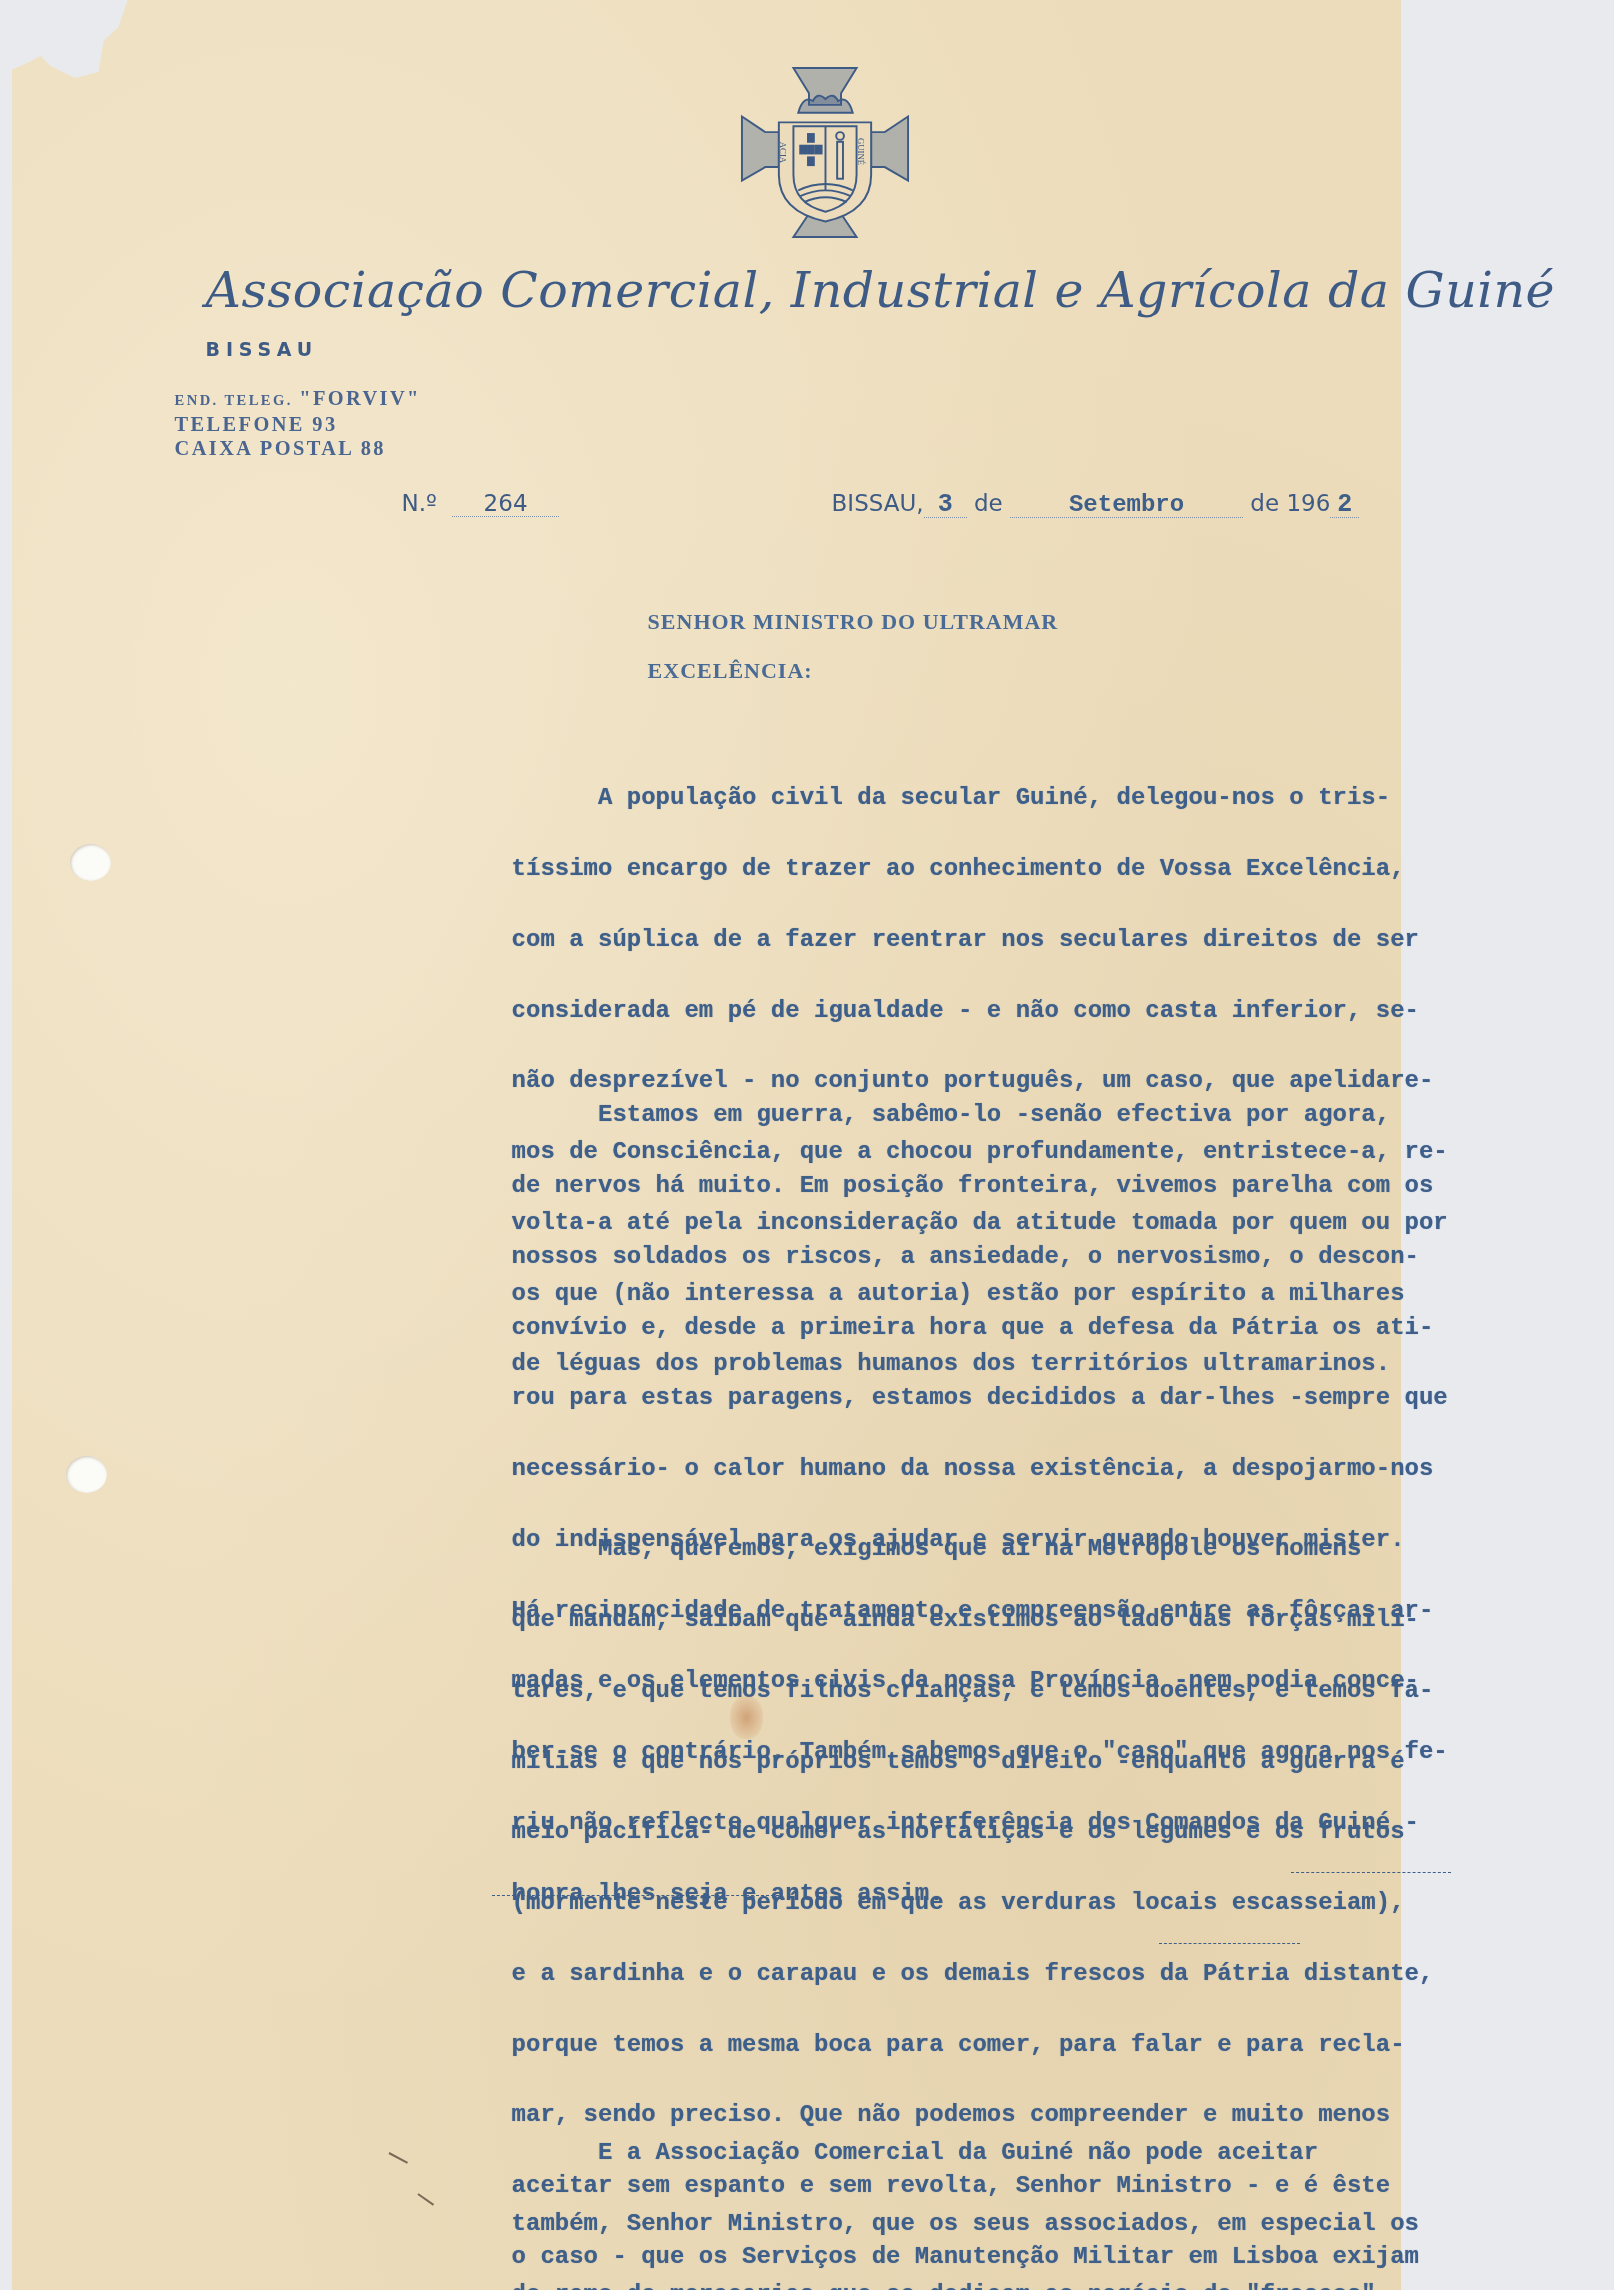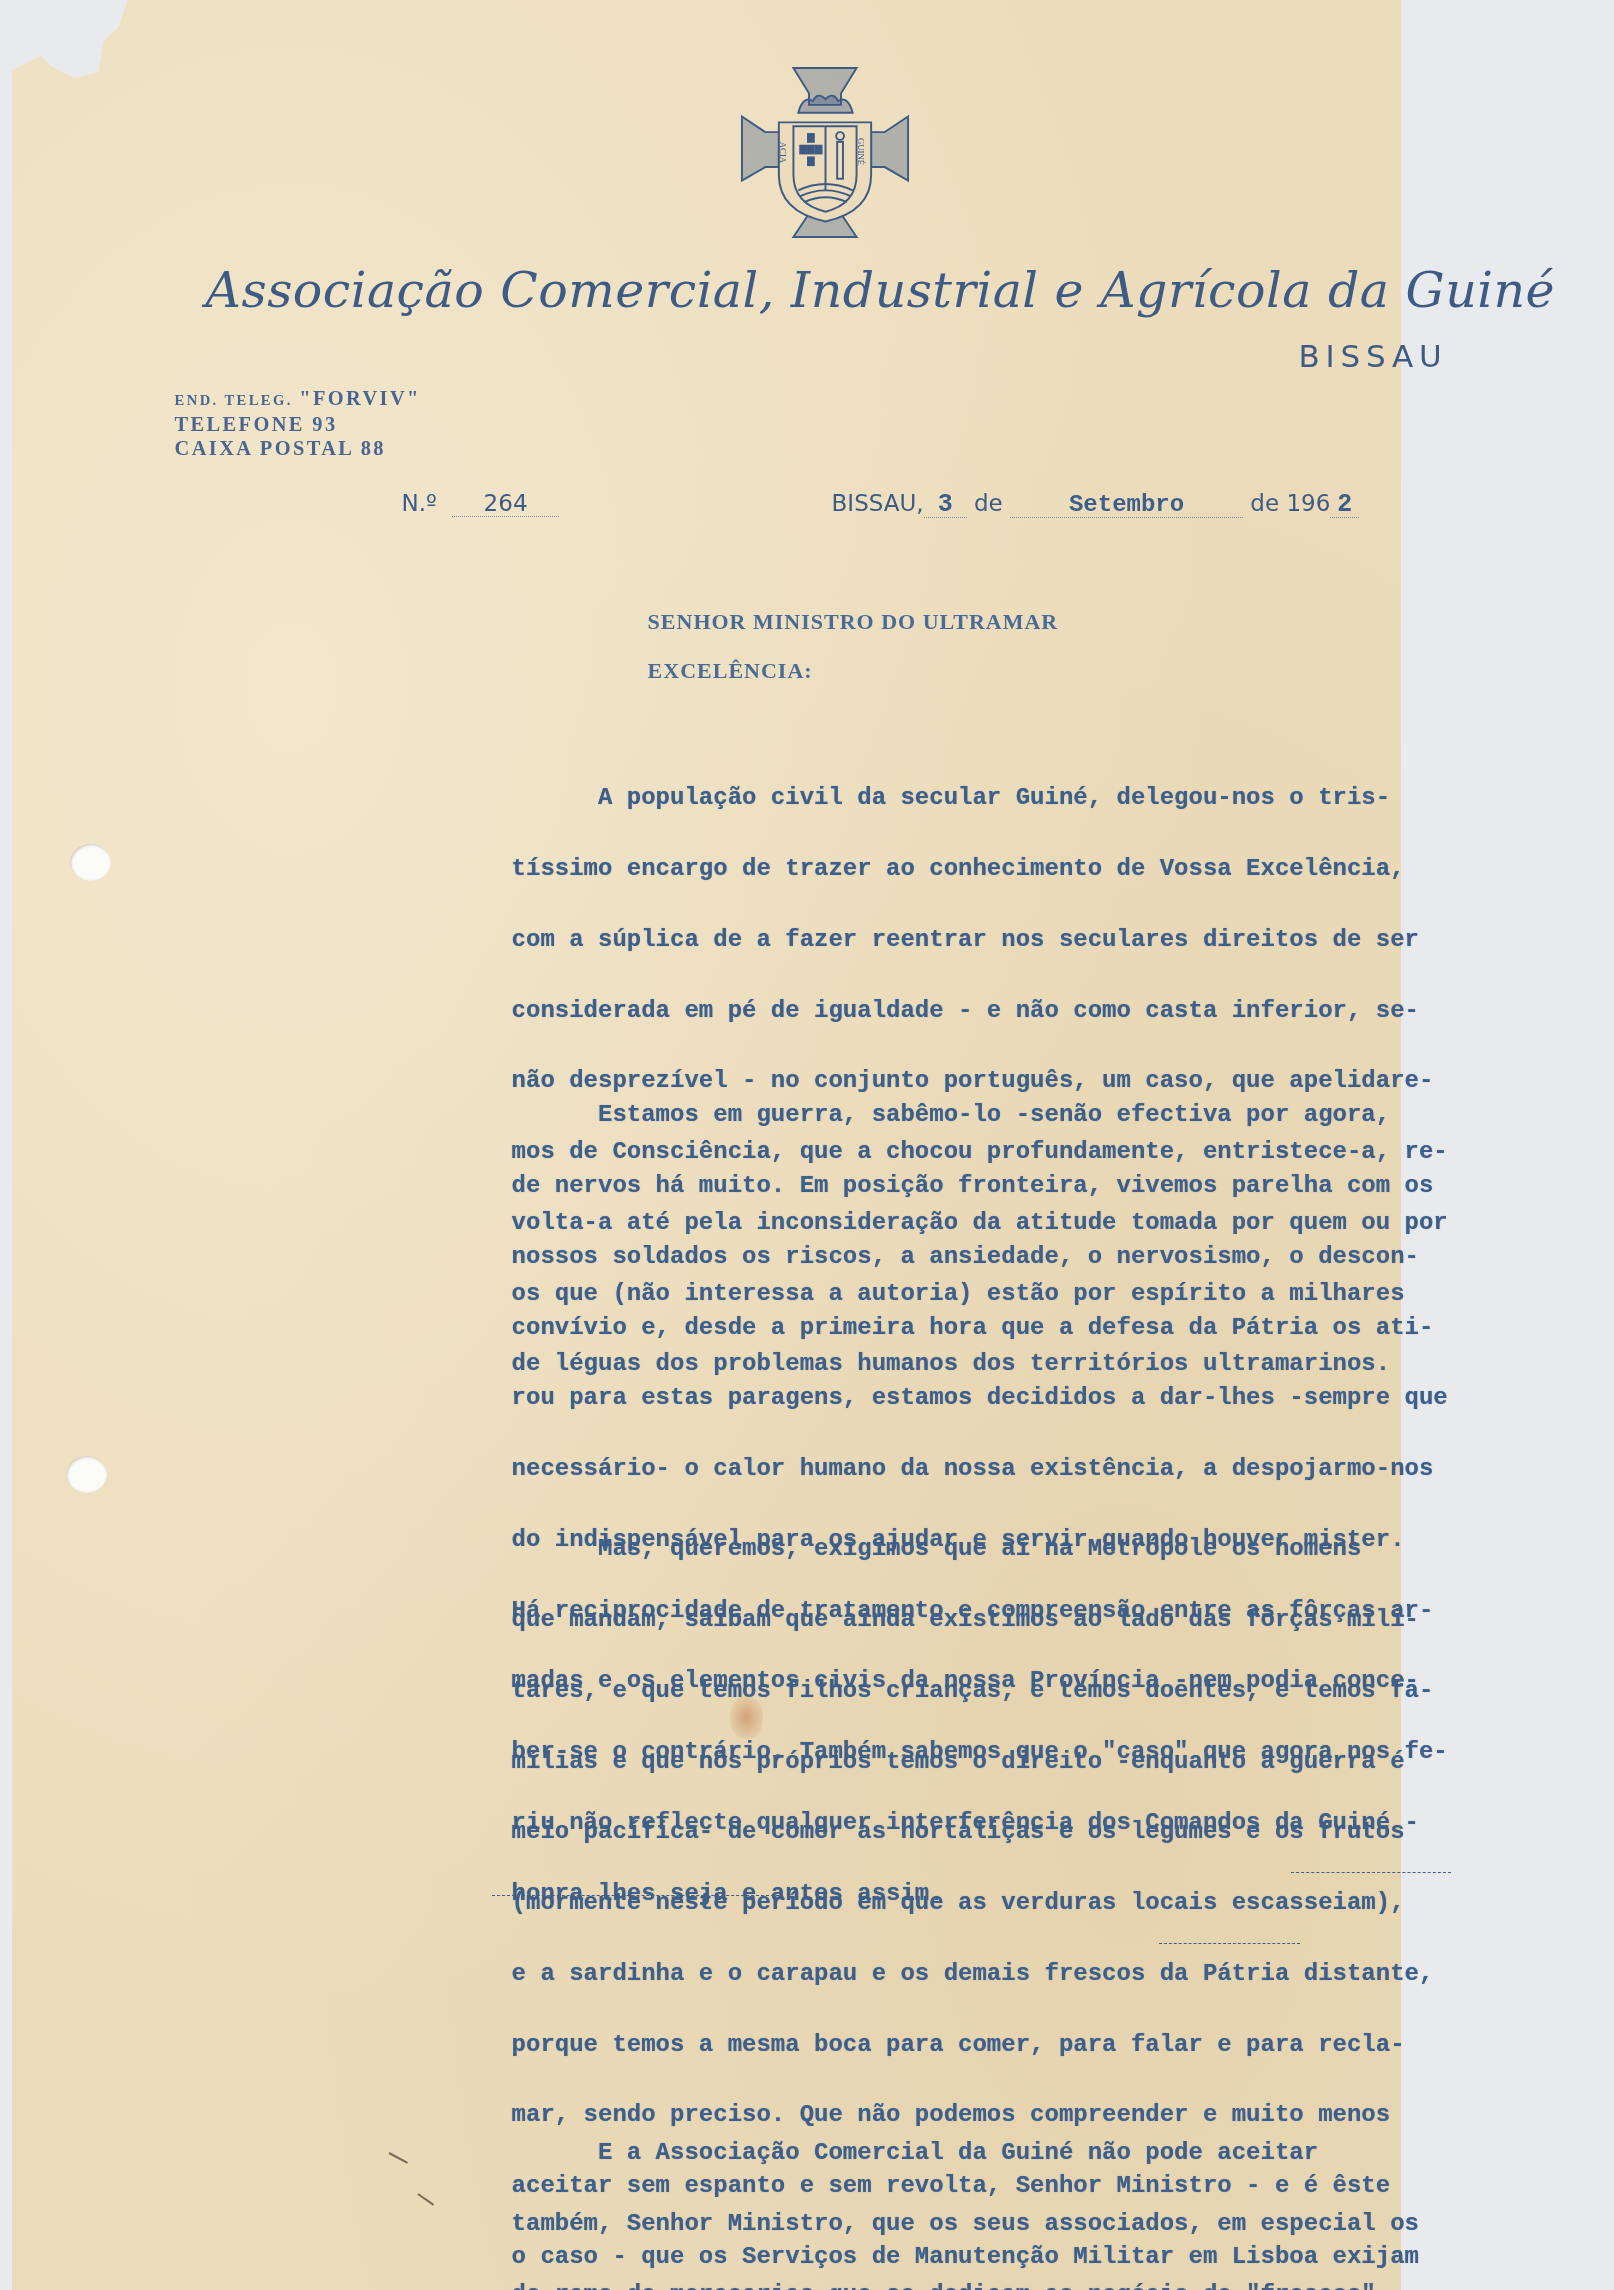--- a/index.html
+++ b/index.html
@@ -20,23 +20,23 @@
     position:absolute; width:41px; height:37px; border-radius:50%;
     background:#fbfbf7; box-shadow: inset 1px 1px 2.9px rgba(120,100,70,0.35);
   }
   .emblem { position:absolute; left:728px; top:66px; width:170px; height:173px; }
   .org-title {
     position:absolute; left:194px; top:262px; width:1242px; text-align:center;
     font-family:"DejaVu Serif", "Liberation Serif", serif; font-style:italic;
     font-size:49px; color:#3e5b86; letter-spacing:0.5px; white-space:nowrap;
   }
   .org-city {
-    position:absolute; left:194px; top:338px; width:1242px; text-align:right;
-    font-family:"DejaVu Sans", "Liberation Sans", sans-serif; font-weight:normal;
-    font-size:31px; letter-spacing:5.8px; color:#3e5b86;
+    position:absolute; left:194px; top:338px; width:1242px; text-align:left;
+    font-family:"DejaVu Sans", "Liberation Sans", sans-serif; font-weight:bold;
+    font-size:19px; letter-spacing:5.8px; color:#3e5b86;
   }
   .contact {
     position:absolute; left:163px; top:386px;
     font-family:"Liberation Serif", "DejaVu Serif", serif; font-weight:bold;
     color:#4a6590; line-height:24px; letter-spacing:2.4px;
   }
   .contact .small { font-size:14.6px; }
   .contact .big { font-size:20.4px; }
   .meta-row {
     position:absolute; top:490px; font-family:"DejaVu Sans", "Liberation Sans", sans-serif;

